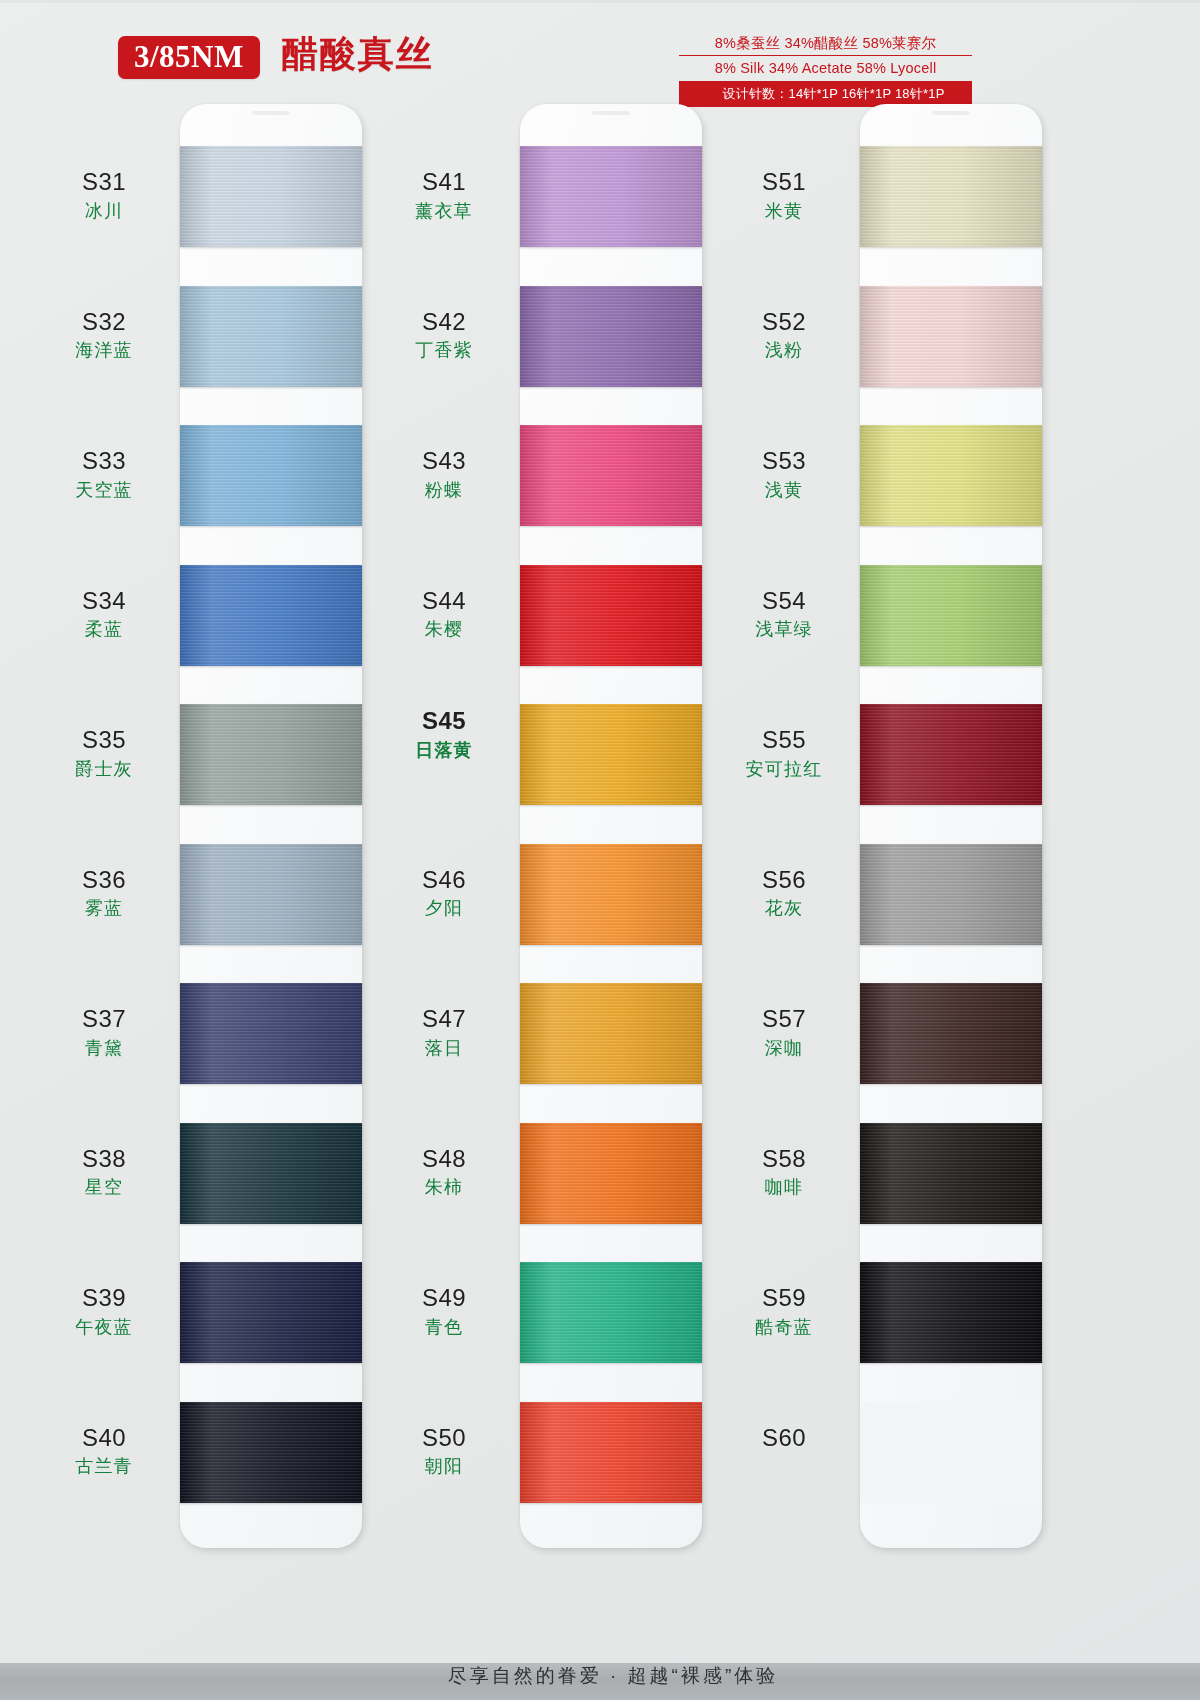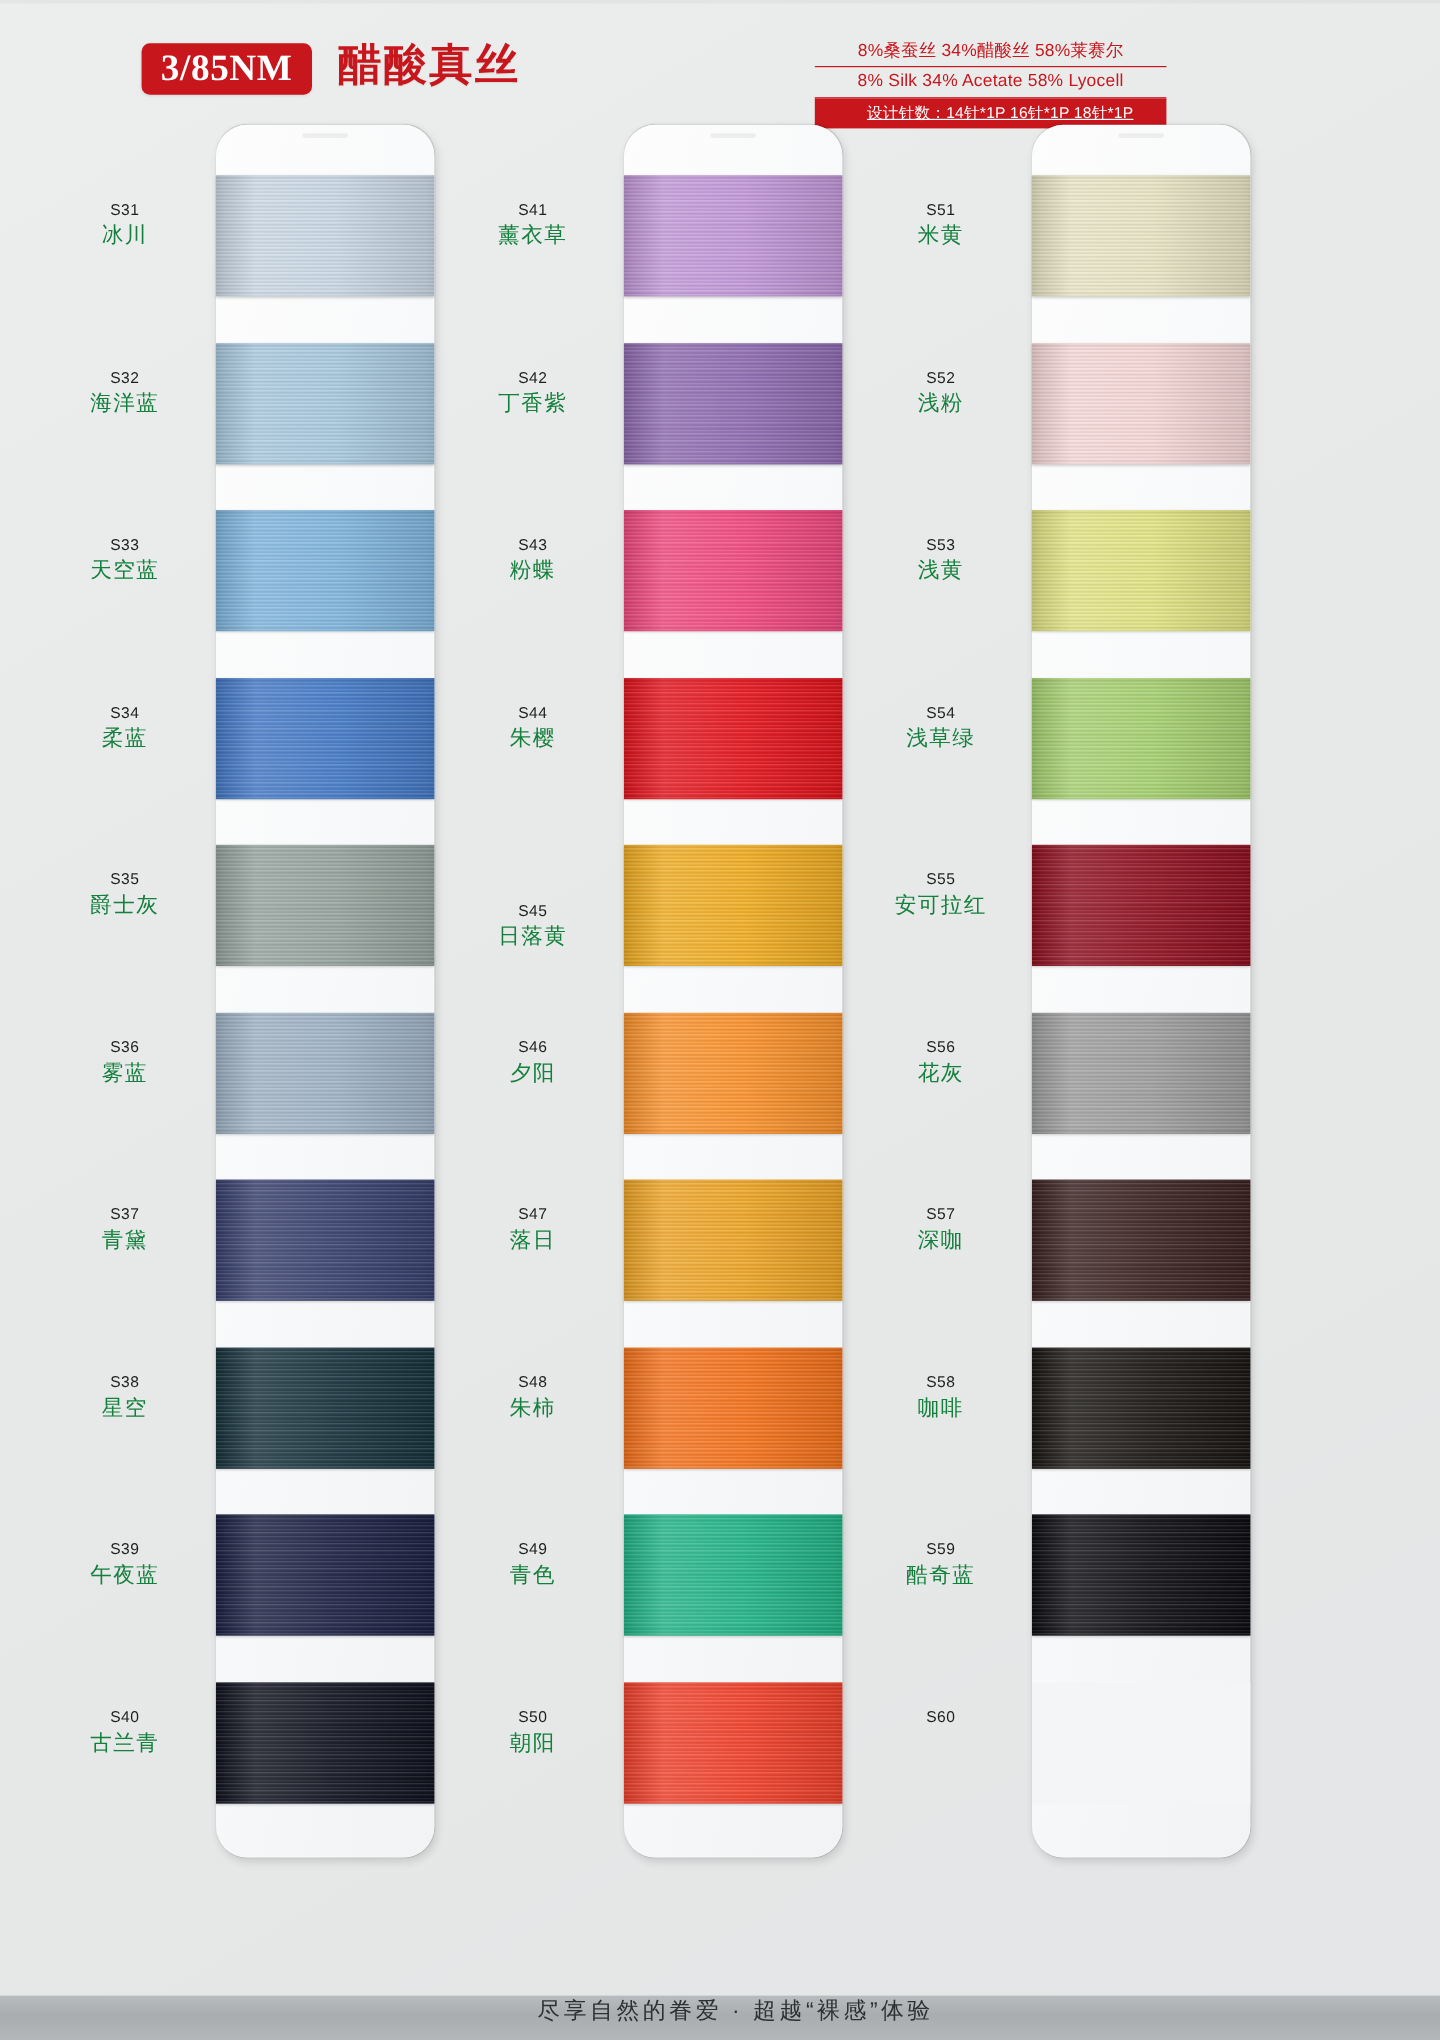--- a/index.html
+++ b/index.html
@@ -68,21 +68,20 @@
     white-space: nowrap;
   }
   .spec-row.cn { border-bottom: 1.2px solid #c8161d; padding-bottom: 1px; }
   .spec-row.en { border-bottom: 1.2px solid #c8161d; padding-bottom: 1px; padding-top: 1px; }
   .spec-row.needles {
     background: #c8161d;
     color: #ffffff;
     font-size: 13px;
     padding: 2px 4px 3px 20px;
     letter-spacing: 0.2px;
-    text-decoration: underline;
   }
 
   
   .board {
     position: absolute;
     top: 104px;
     left: 0;
     right: 0;
     height: 1500px;
   }
@@ -158,21 +157,21 @@
   
   .label {
     position: absolute;
     left: 0;
     width: 132px;
     text-align: center;
     color: #2a2a2a;
     line-height: 1.32;
   }
   .label .code {
-    font-size: 13px;
+    font-size: 24px;
     letter-spacing: 0.4px;
     color: #1f1f1f;
   }
   .label .cname {
     font-size: 18px;
     letter-spacing: 1.2px;
     color: #15803d;
     margin-top: 2px;
   }
 
@@ -341,21 +340,21 @@
         <div class="sheen"></div>
       </div>
       <div class="label" style="top: 480.5px;">
         <div class="code">S44</div>
         <div class="cname">朱樱</div>
       </div>
       <div class="swatch" style="top: 600px; height: 101px; background: rgb(239, 172, 33);">
         <div class="threads"></div>
         <div class="sheen"></div>
       </div>
-      <div class="label" style="top: 646px;">
+      <div class="label" style="top: 601px; font-weight: bold;">
         <div class="code">S45</div>
         <div class="cname">日落黄</div>
       </div>
       <div class="swatch" style="top: 739.5px; height: 101px; background: rgb(249, 145, 43);">
         <div class="threads"></div>
         <div class="sheen"></div>
       </div>
       <div class="label" style="top: 759.5px;">
         <div class="code">S46</div>
         <div class="cname">夕阳</div>

